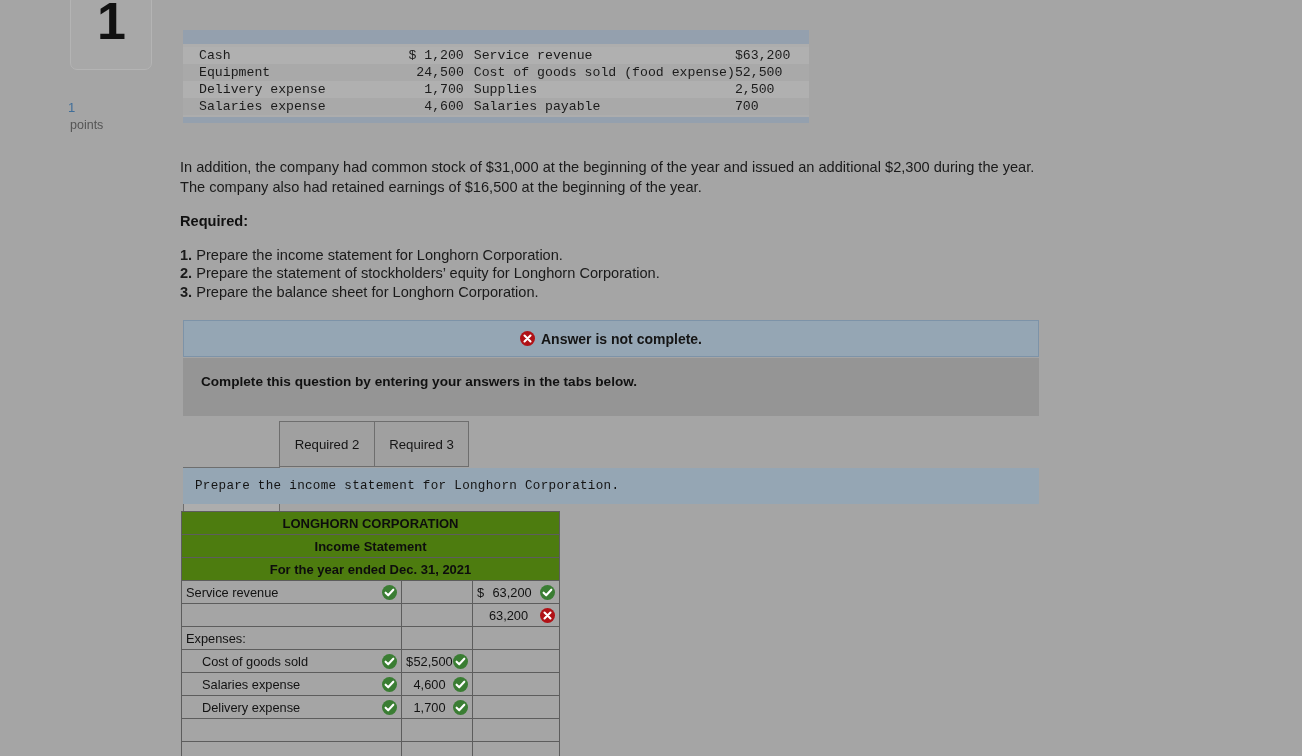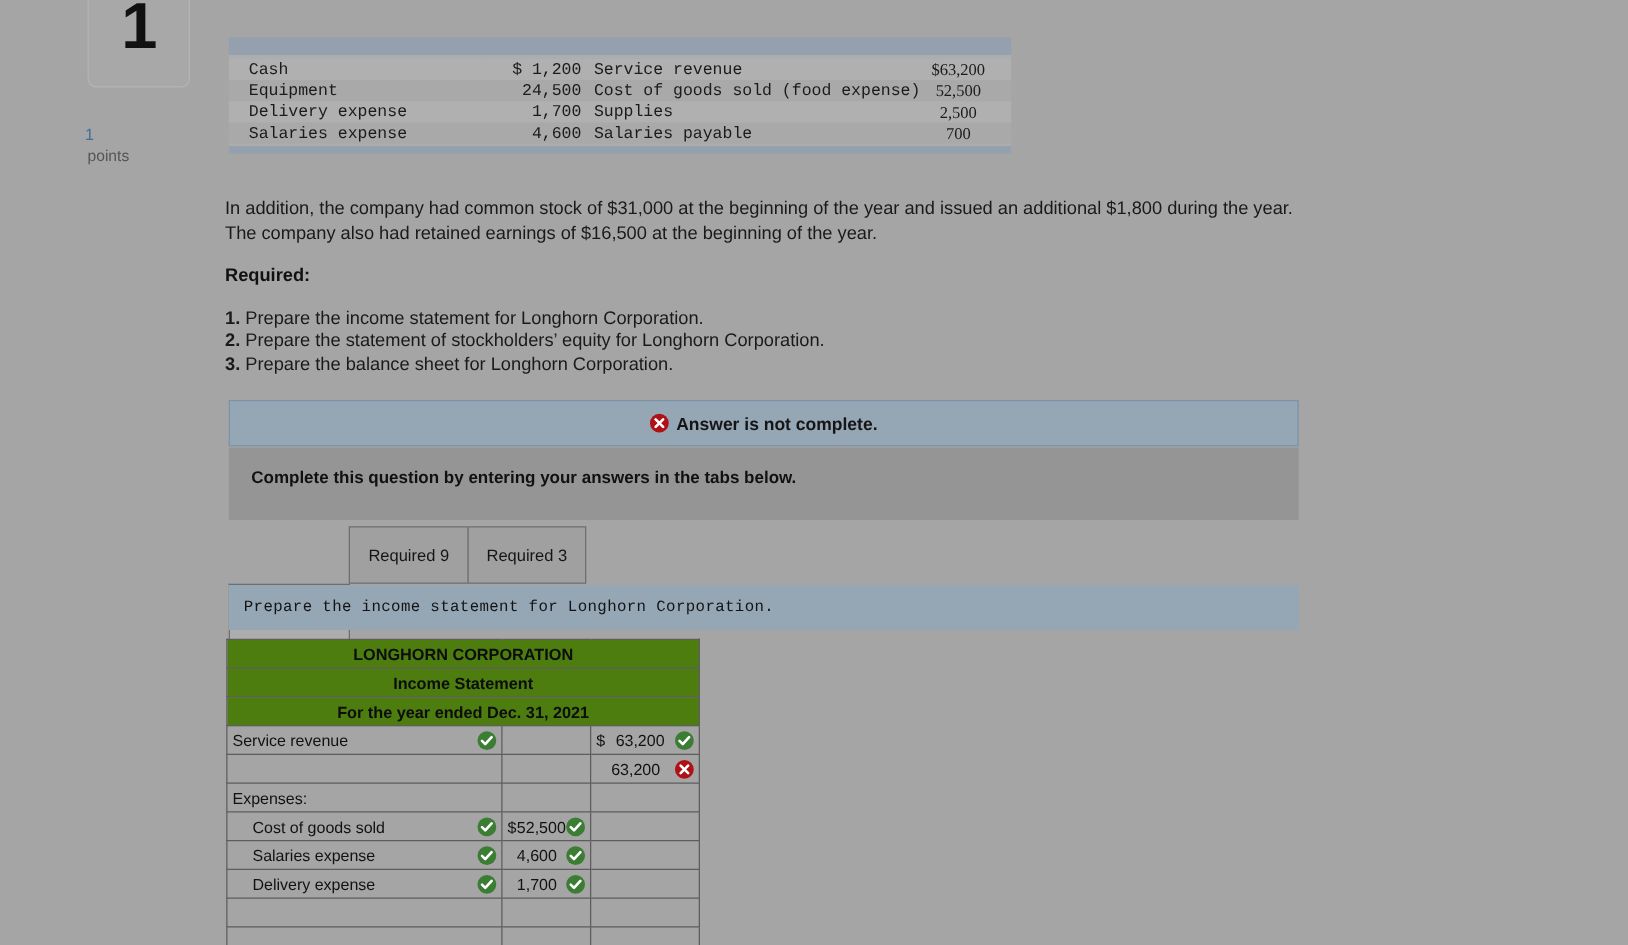--- a/index.html
+++ b/index.html
@@ -57,21 +57,21 @@
     font-family: "Liberation Mono", "DejaVu Sans Mono", monospace;
     font-size: 13.2px;
     color: #1b1b1b;
     padding: 1px 0;
     white-space: pre;
     line-height: 15px;
   }
   .tb td.c1 { width: 215px; padding-left: 16px; }
   .tb td.c2 { width: 78px; text-align: right; }
   .tb td.c3 { width: 250px; padding-left: 10px; }
-  .tb td.c4 { width: 75px; text-align: center; padding-right: 12px; font-family: Liberation Serif, serif; }
+  .tb td.c4 { width: 75px; text-align: left; padding-right: 12px; }
   .tb tr:nth-child(odd) td { background: #b0b0b0; }
   .tb tr:nth-child(even) td { background: #a9a9a9; }
 
   
   .prose {
     position: absolute; left: 180px; top: 158px; width: 930px;
     font-size: 14.6px; color: #1a1a1a; line-height: 19.5px;
   }
   .req-hd {
     position: absolute; left: 180px; top: 213px;
@@ -222,21 +222,21 @@
               <td class="c3">Salaries payable</td>
               <td class="c4">700</td>
             </tr>
           </tbody>
       </table>
     </div>
     <div class="tb-bar-bot"></div>
   </div>
 
   <div class="prose">
-    <div>In addition, the company had common stock of $31,000 at the beginning of the year and issued an additional $1,800 during the year.</div>
+    <div>In addition, the company had common stock of $31,000 at the beginning of the year and issued an additional $2,300 during the year.</div>
     <div>The company also had retained earnings of $16,500 at the beginning of the year.</div>
   </div>
 
   <div class="req-hd">Required:</div>
 
   <div class="req-list" id="req-list">
       <div class="li"><span class="n">1. </span><span>Prepare the income statement for Longhorn Corporation.</span></div>
       <div class="li"><span class="n">2. </span><span>Prepare the statement of stockholders’ equity for Longhorn Corporation.</span></div>
       <div class="li"><span class="n">3. </span><span>Prepare the balance sheet for Longhorn Corporation.</span></div>
     </div>
@@ -252,21 +252,21 @@
 
   <div class="cq-panel">
     <div class="txt">Complete this question by entering your answers in the tabs below.</div>
   </div>
 
   <div class="tabstrip" id="tabstrip">
       <div class="tab t0 active">
         <span>Required 1</span>
       </div>
       <div class="tab t1">
-        <span>Required 9</span>
+        <span>Required 2</span>
       </div>
       <div class="tab t2">
         <span>Required 3</span>
       </div>
     </div>
 
   <div class="req-bar">
     <span class="txt">Prepare the income statement for Longhorn Corporation.</span>
   </div>
 

